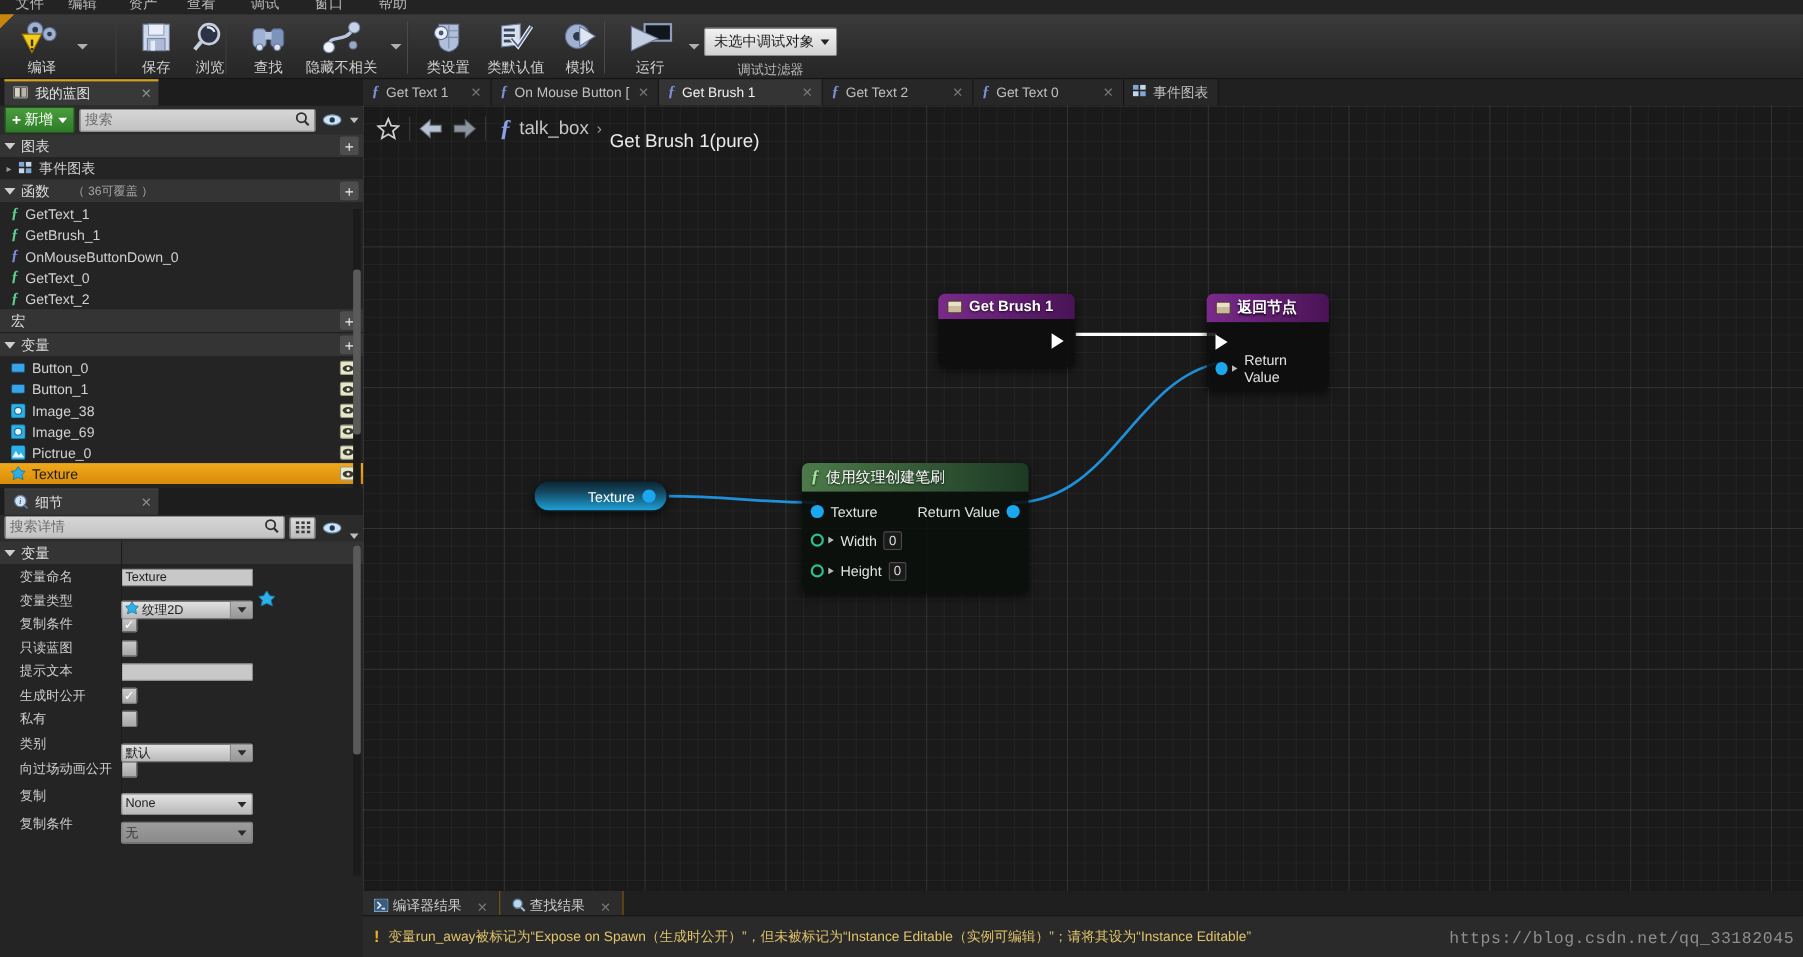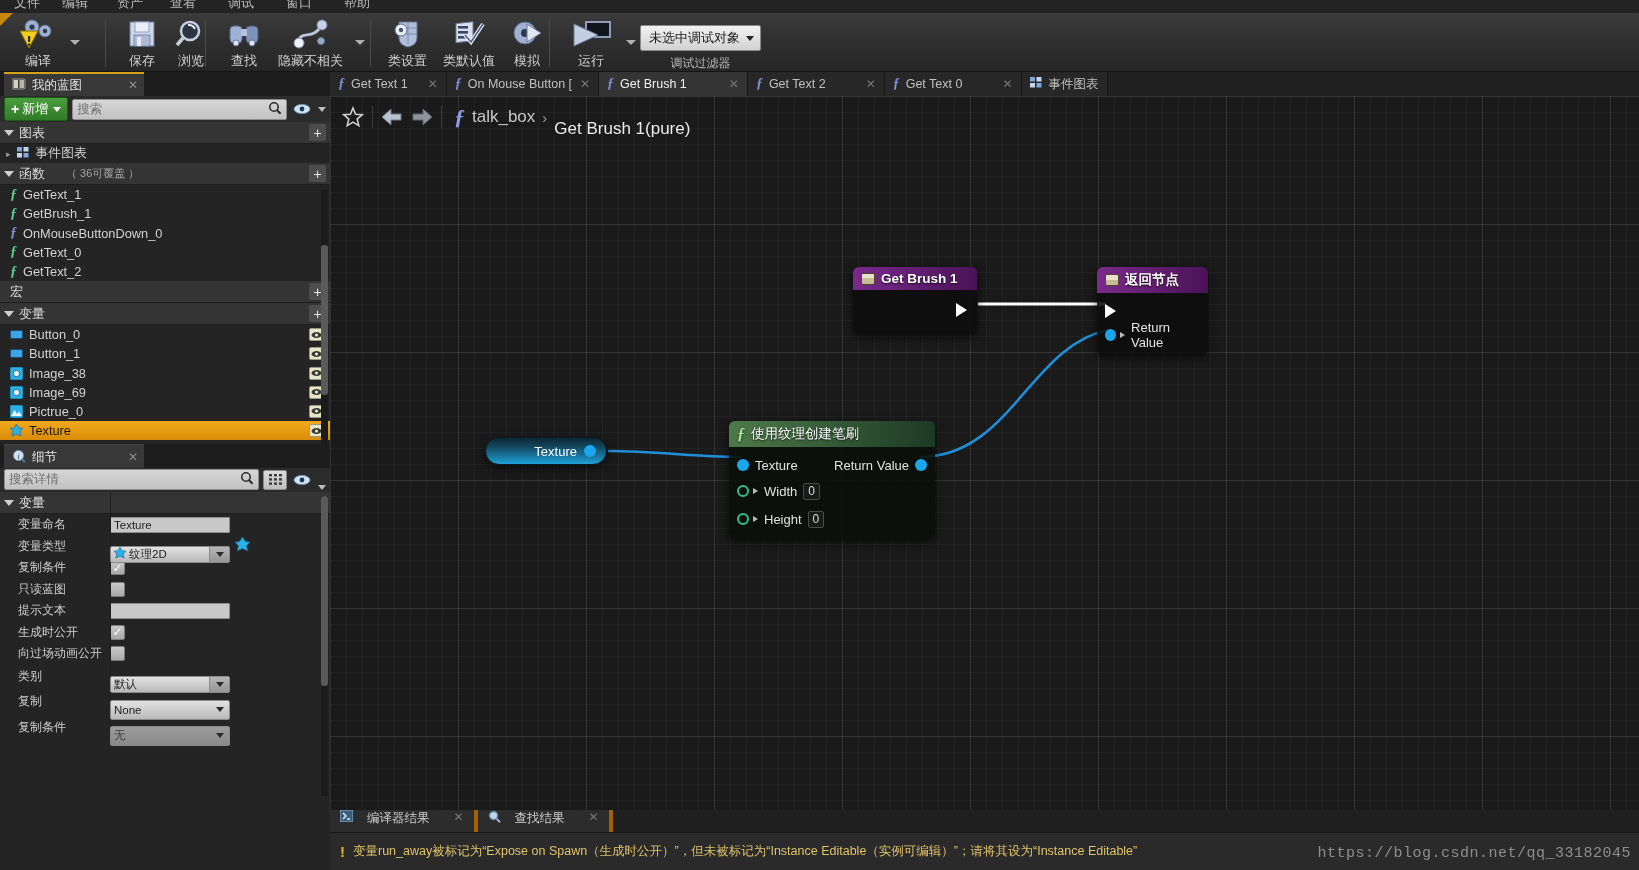--- a/index.html
+++ b/index.html
@@ -212,21 +212,21 @@
   .varnode {
     position:absolute; height:28px; border-radius:14px;
     background: linear-gradient(to bottom, #0d2634 0%, #14475f 35%, #1ea0d8 100%);
     border:1px solid #0a1b25; display:flex; align-items:center; justify-content:flex-end;
     padding:0 10px 0 14px; gap:7px; font-size:13px; color:#ffffff;
     box-shadow:0 3px 8px rgba(0,0,0,.6);
   }
 
   
   .bottom-tabs { position:absolute; left:330px; bottom:38px; width:1309px; height:22px; background:#1f1f1f; display:flex; }
-  .btab { display:flex; align-items:flex-start; gap:14px; padding:0 10px; font-size:12.5px; color:#cdcdcd; background:#2c2c2c; border-right:4px solid #a16207; cursor:pointer;}
+  .btab { display:flex; align-items:flex-end; gap:4px; padding:0 10px; font-size:12.5px; color:#cdcdcd; background:#2c2c2c; border-right:1px solid #a16207; cursor:pointer;}
   .btab .x { color:#777; margin-left:10px; font-size:12px; }
 
   .statusbar {
     position:absolute; left:330px; bottom:0; width:1309px; height:38px; background:#2a2a2a;
     display:flex; align-items:center; padding-left:10px; gap:8px; border-top:1px solid #161616;
   }
   .warn-ico { color:#e8b521; font-size:15px; font-weight:bold; }
   .warn-txt { font-size:12.5px; color:#e0c36a; white-space:nowrap; }
   .watermark {
     position:absolute; right:8px; bottom:8px; font-size:15px; color:#8e8e8e;
@@ -679,36 +679,42 @@
 
       <div class="prow">
         <div class="plabel">生成时公开</div>
         <div class="pfield">
             <div class="chk">
               <span class="mark">✓</span>
             </div>
           </div>
       </div>
 
-
       <div class="prow">
-        <div class="plabel">向过场动画公开</div>
+        <div class="plabel">私有</div>
         <div class="pfield">
             <div class="chk"></div>
           </div>
       </div>
 
       <div class="prow" style="height:24px">
         <div class="plabel">类别</div>
         <div class="pfield">
             <div class="combo">
           <span>默认</span>
           <span class="ccbox"></span>
               <span class="cc"></span>
         </div>
+          </div>
+      </div>
+
+      <div class="prow">
+        <div class="plabel">向过场动画公开</div>
+        <div class="pfield">
+            <div class="chk"></div>
           </div>
       </div>
 
       <div class="prow" style="height:26px">
         <div class="plabel">复制</div>
         <div class="pfield">
             <div class="combo" style="height:20px">
           <span>None</span>
           <span class="cc"></span>
         </div>

